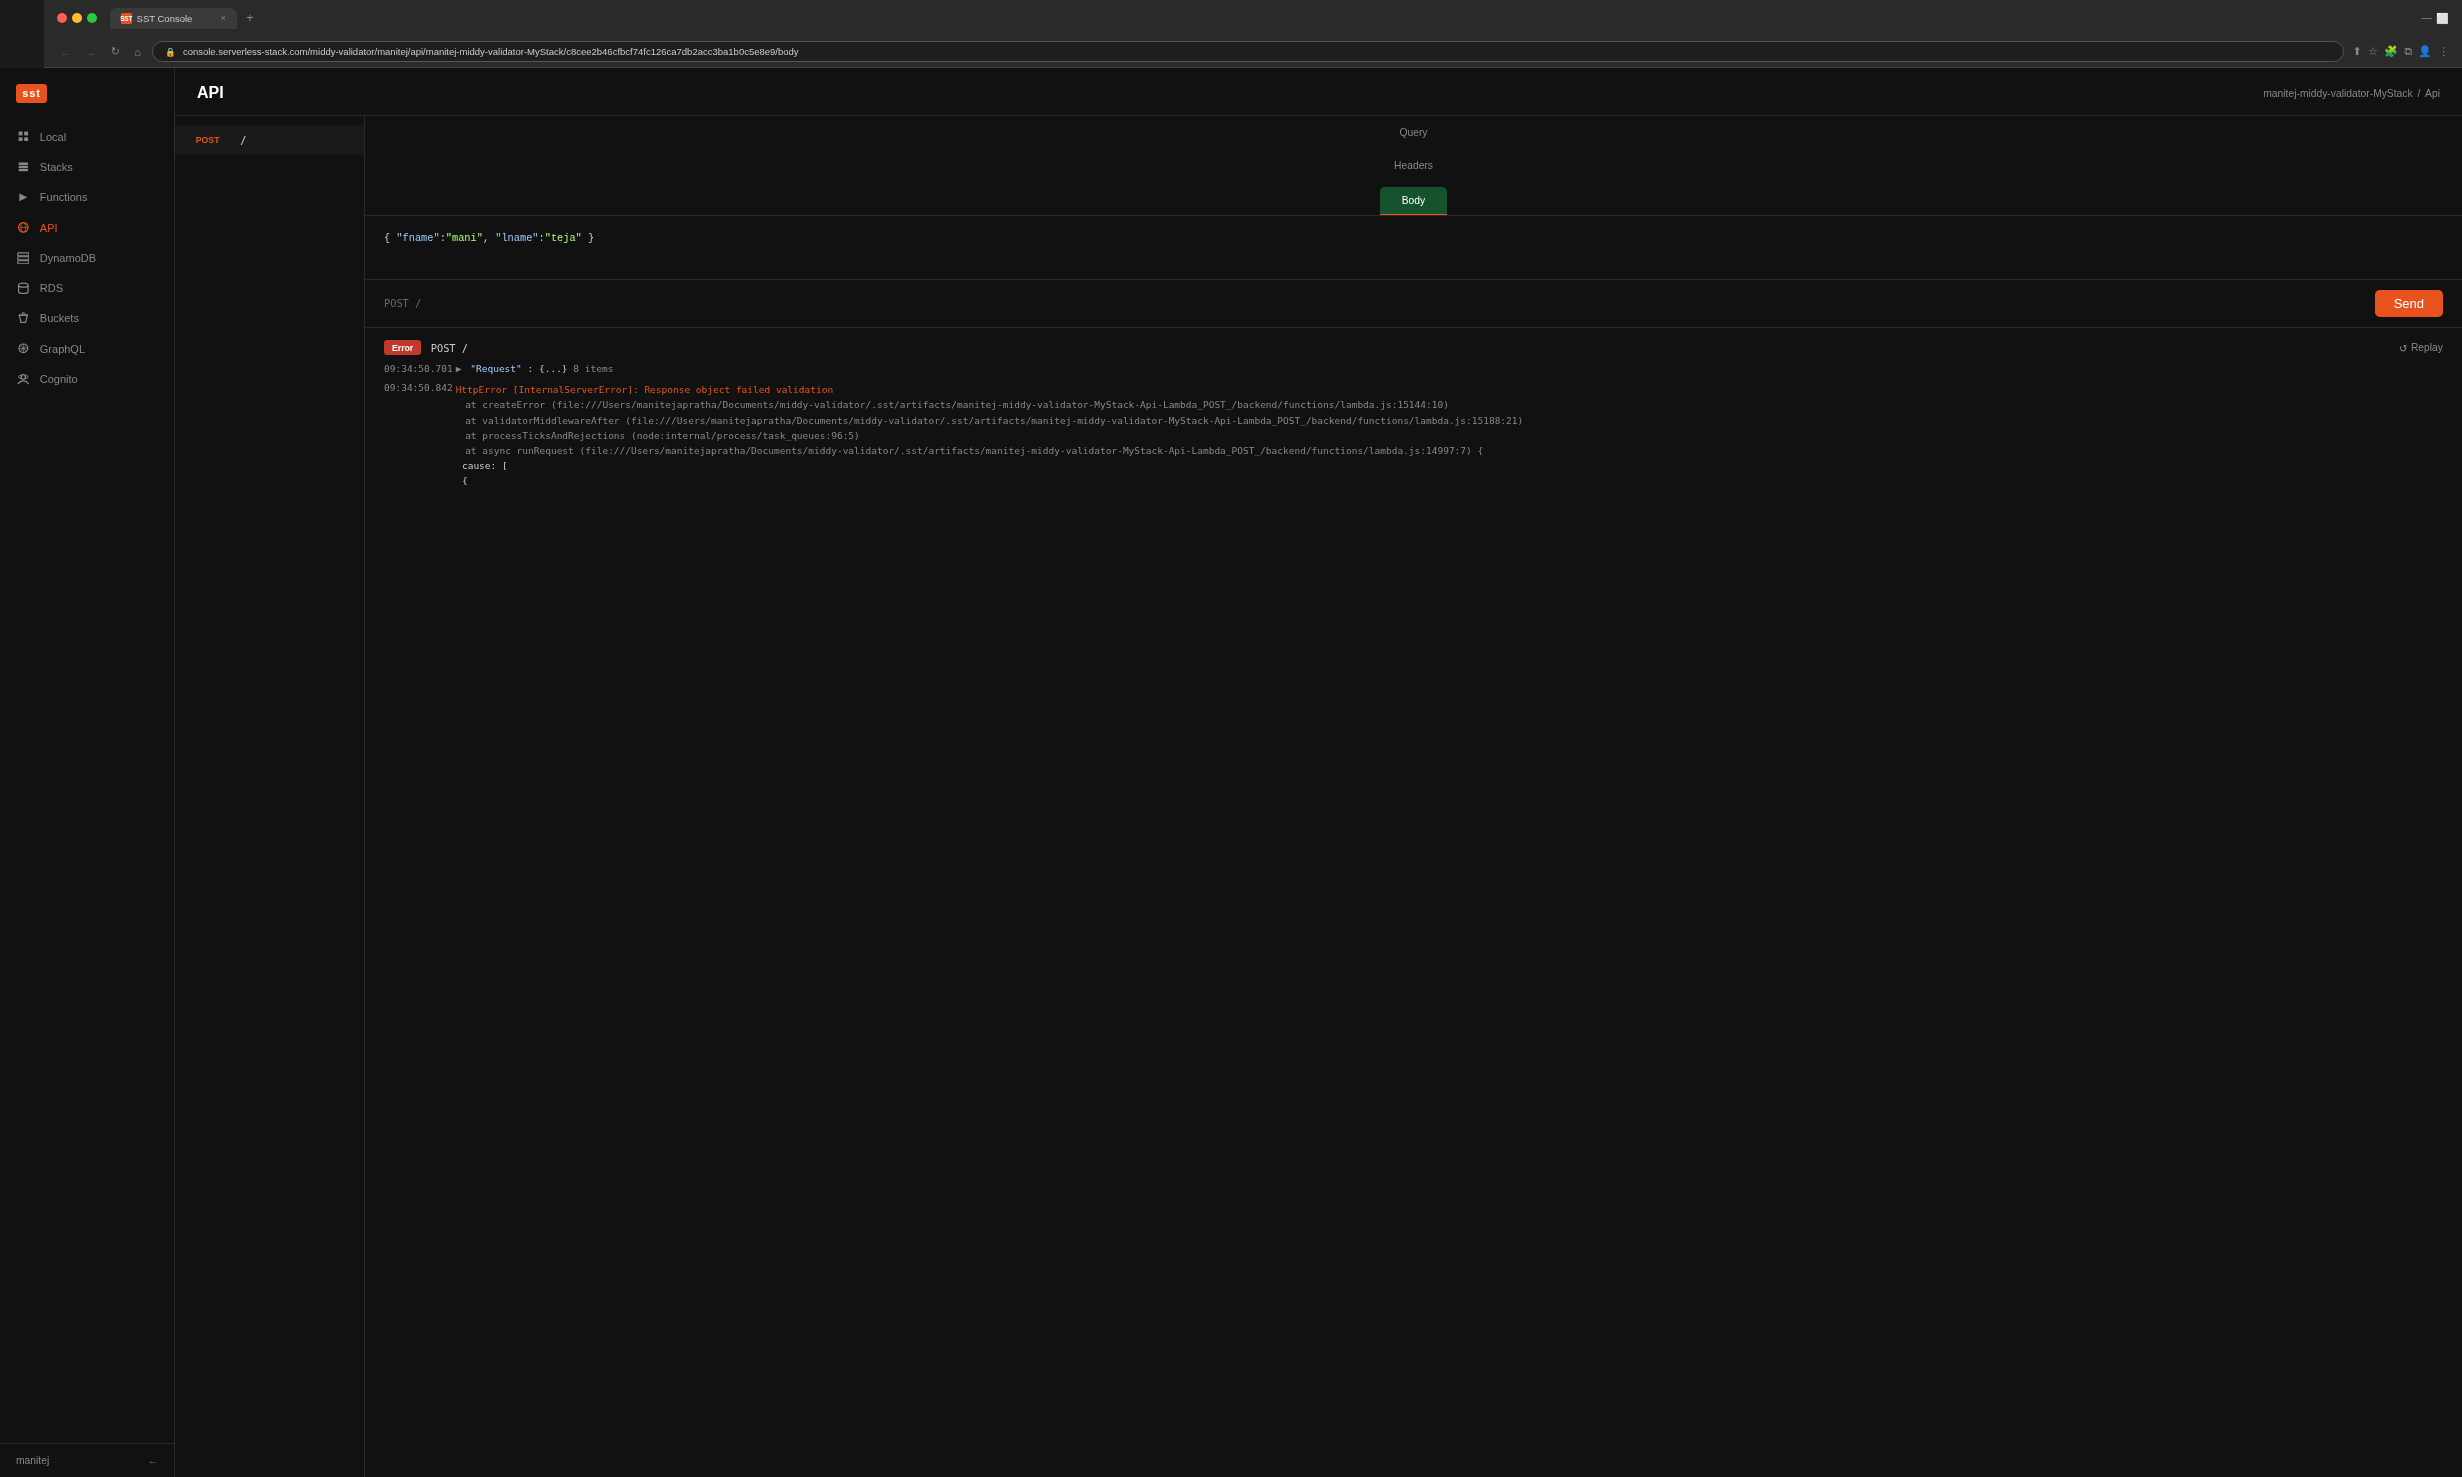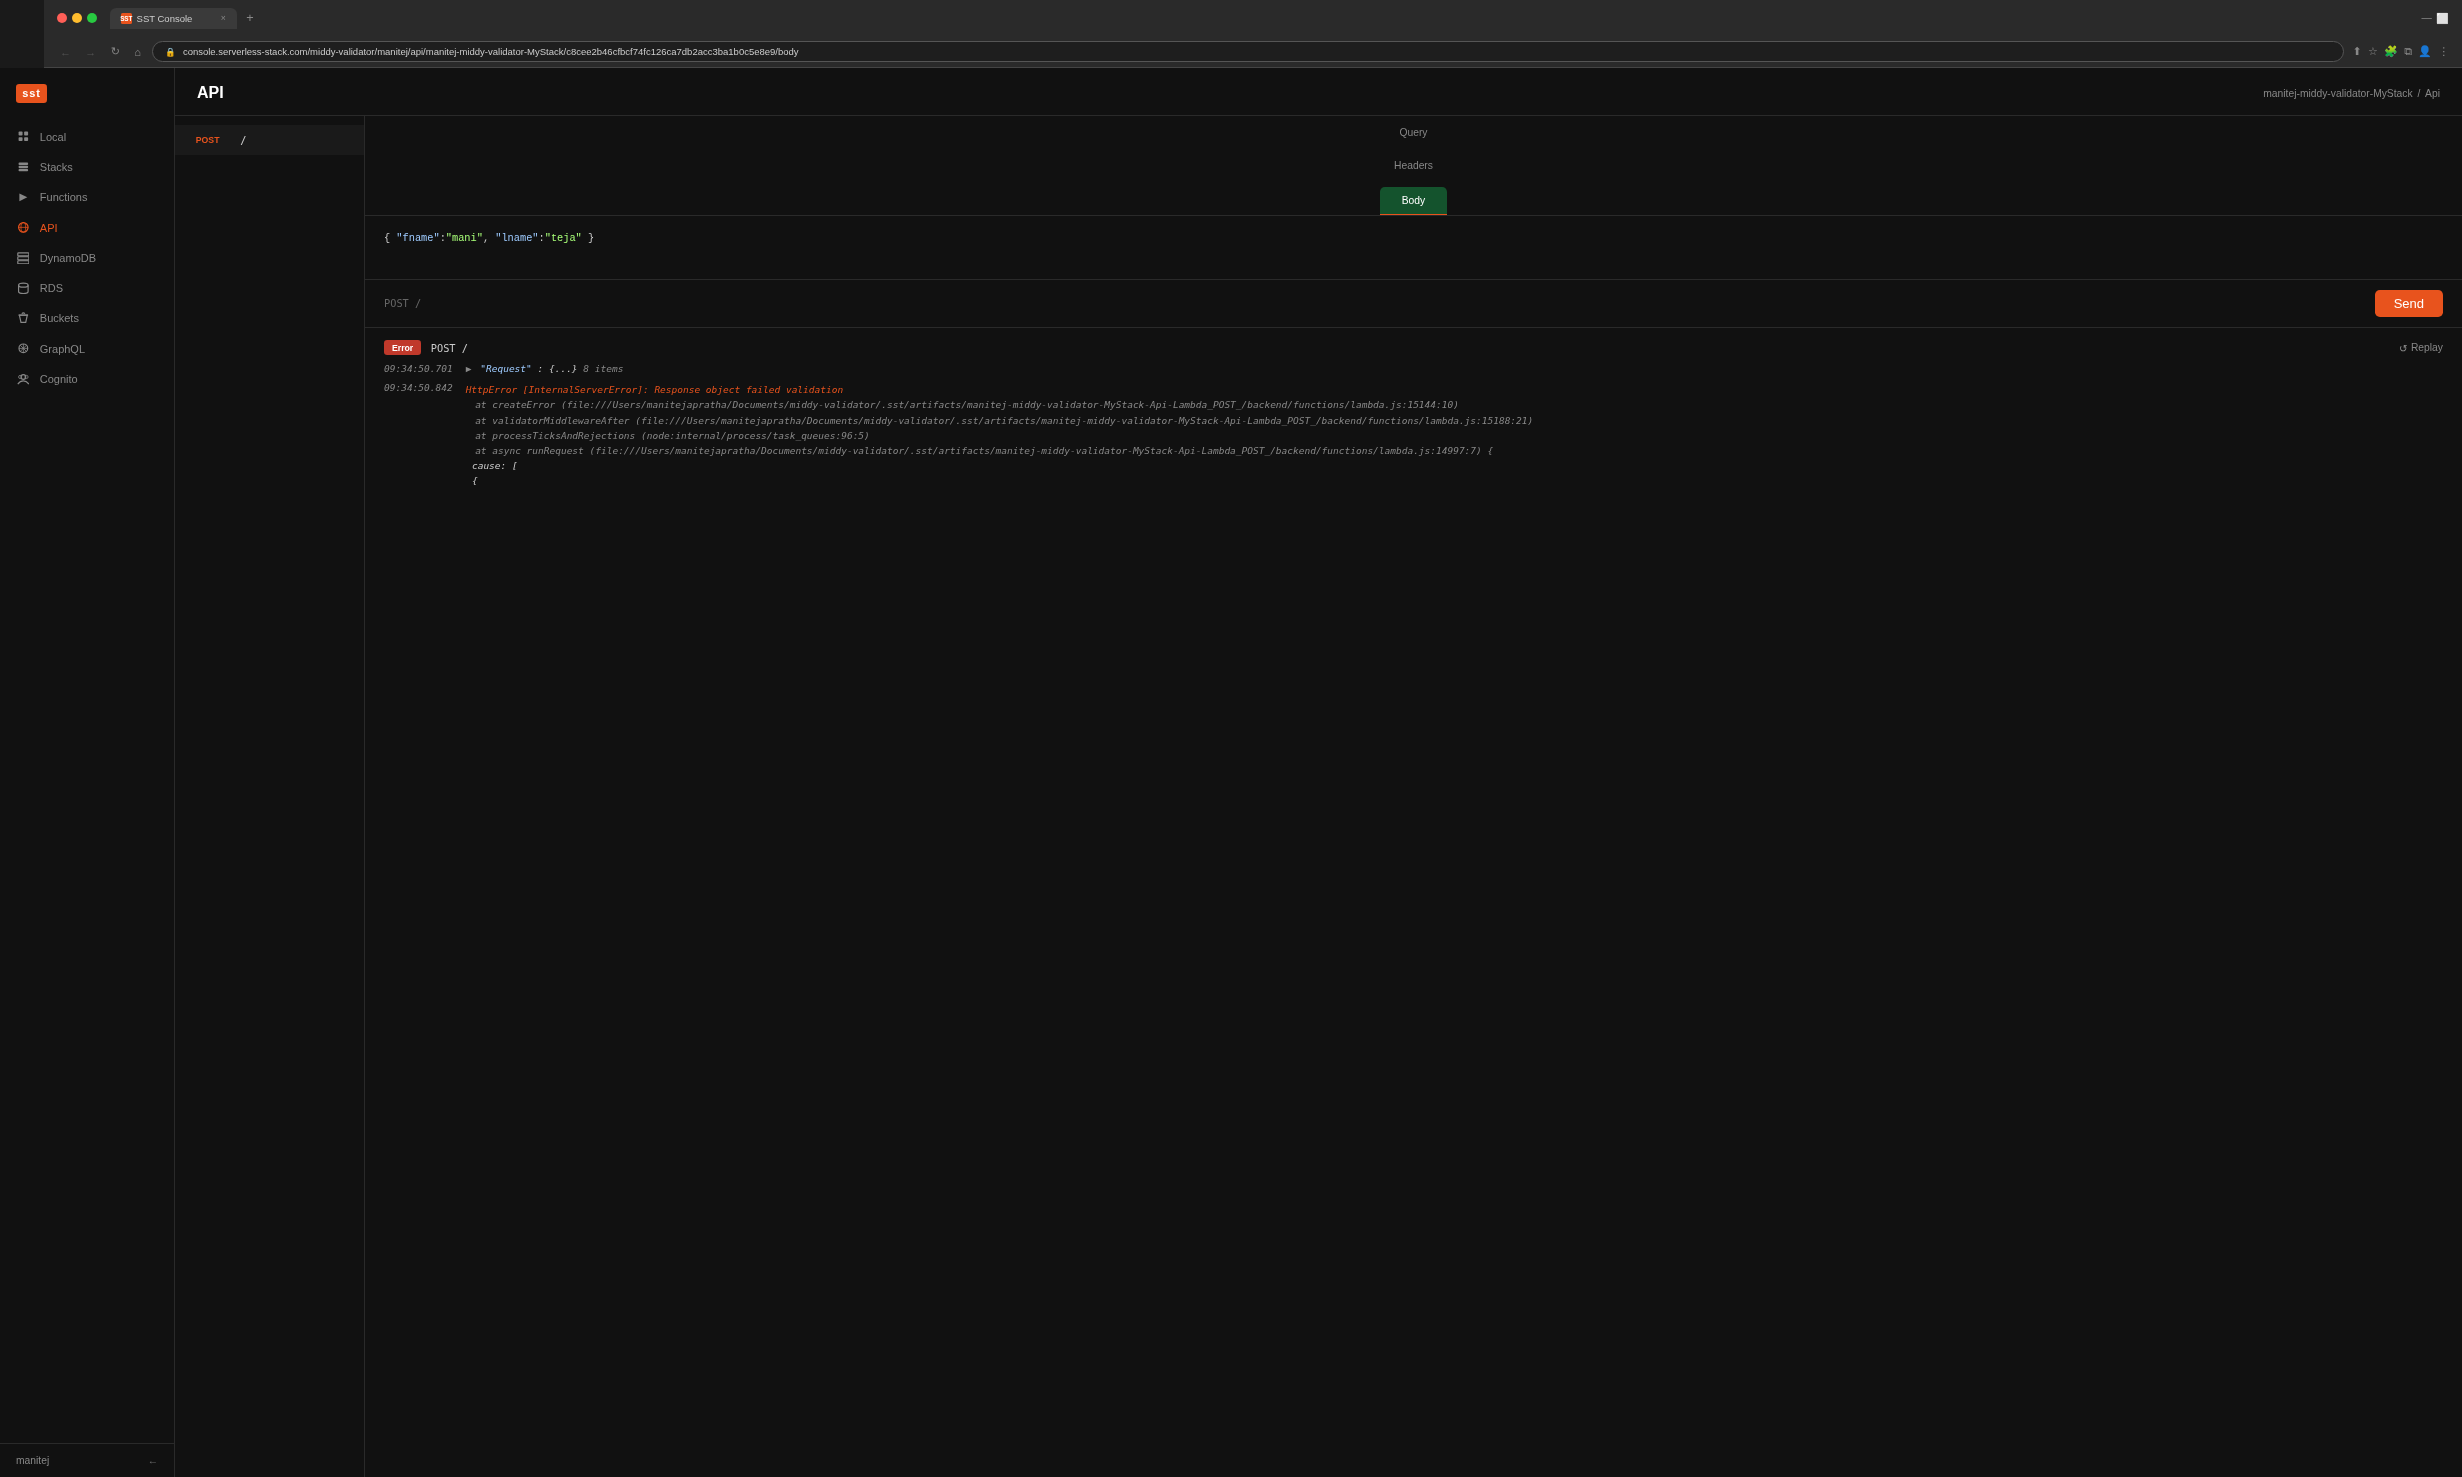--- a/index.html
+++ b/index.html
@@ -364,23 +364,22 @@
       margin-left: auto;
       color: #888;
       cursor: pointer;
       font-size: 10.3px;
       display: flex;
       align-items: center;
       gap: 3.2px;
     }
     .log-time-row {
       display: flex;
-      gap: 13px;
+      gap: 3px;
       margin-bottom: 3.2px;
-      font-style: italic;
     }
     .log-timestamp {
       font-family: monospace;
       font-size: 9.5px;
       color: #888;
       flex-shrink: 0;
     }
     .log-expandable {
       font-family: monospace;
       font-size: 9.5px;

